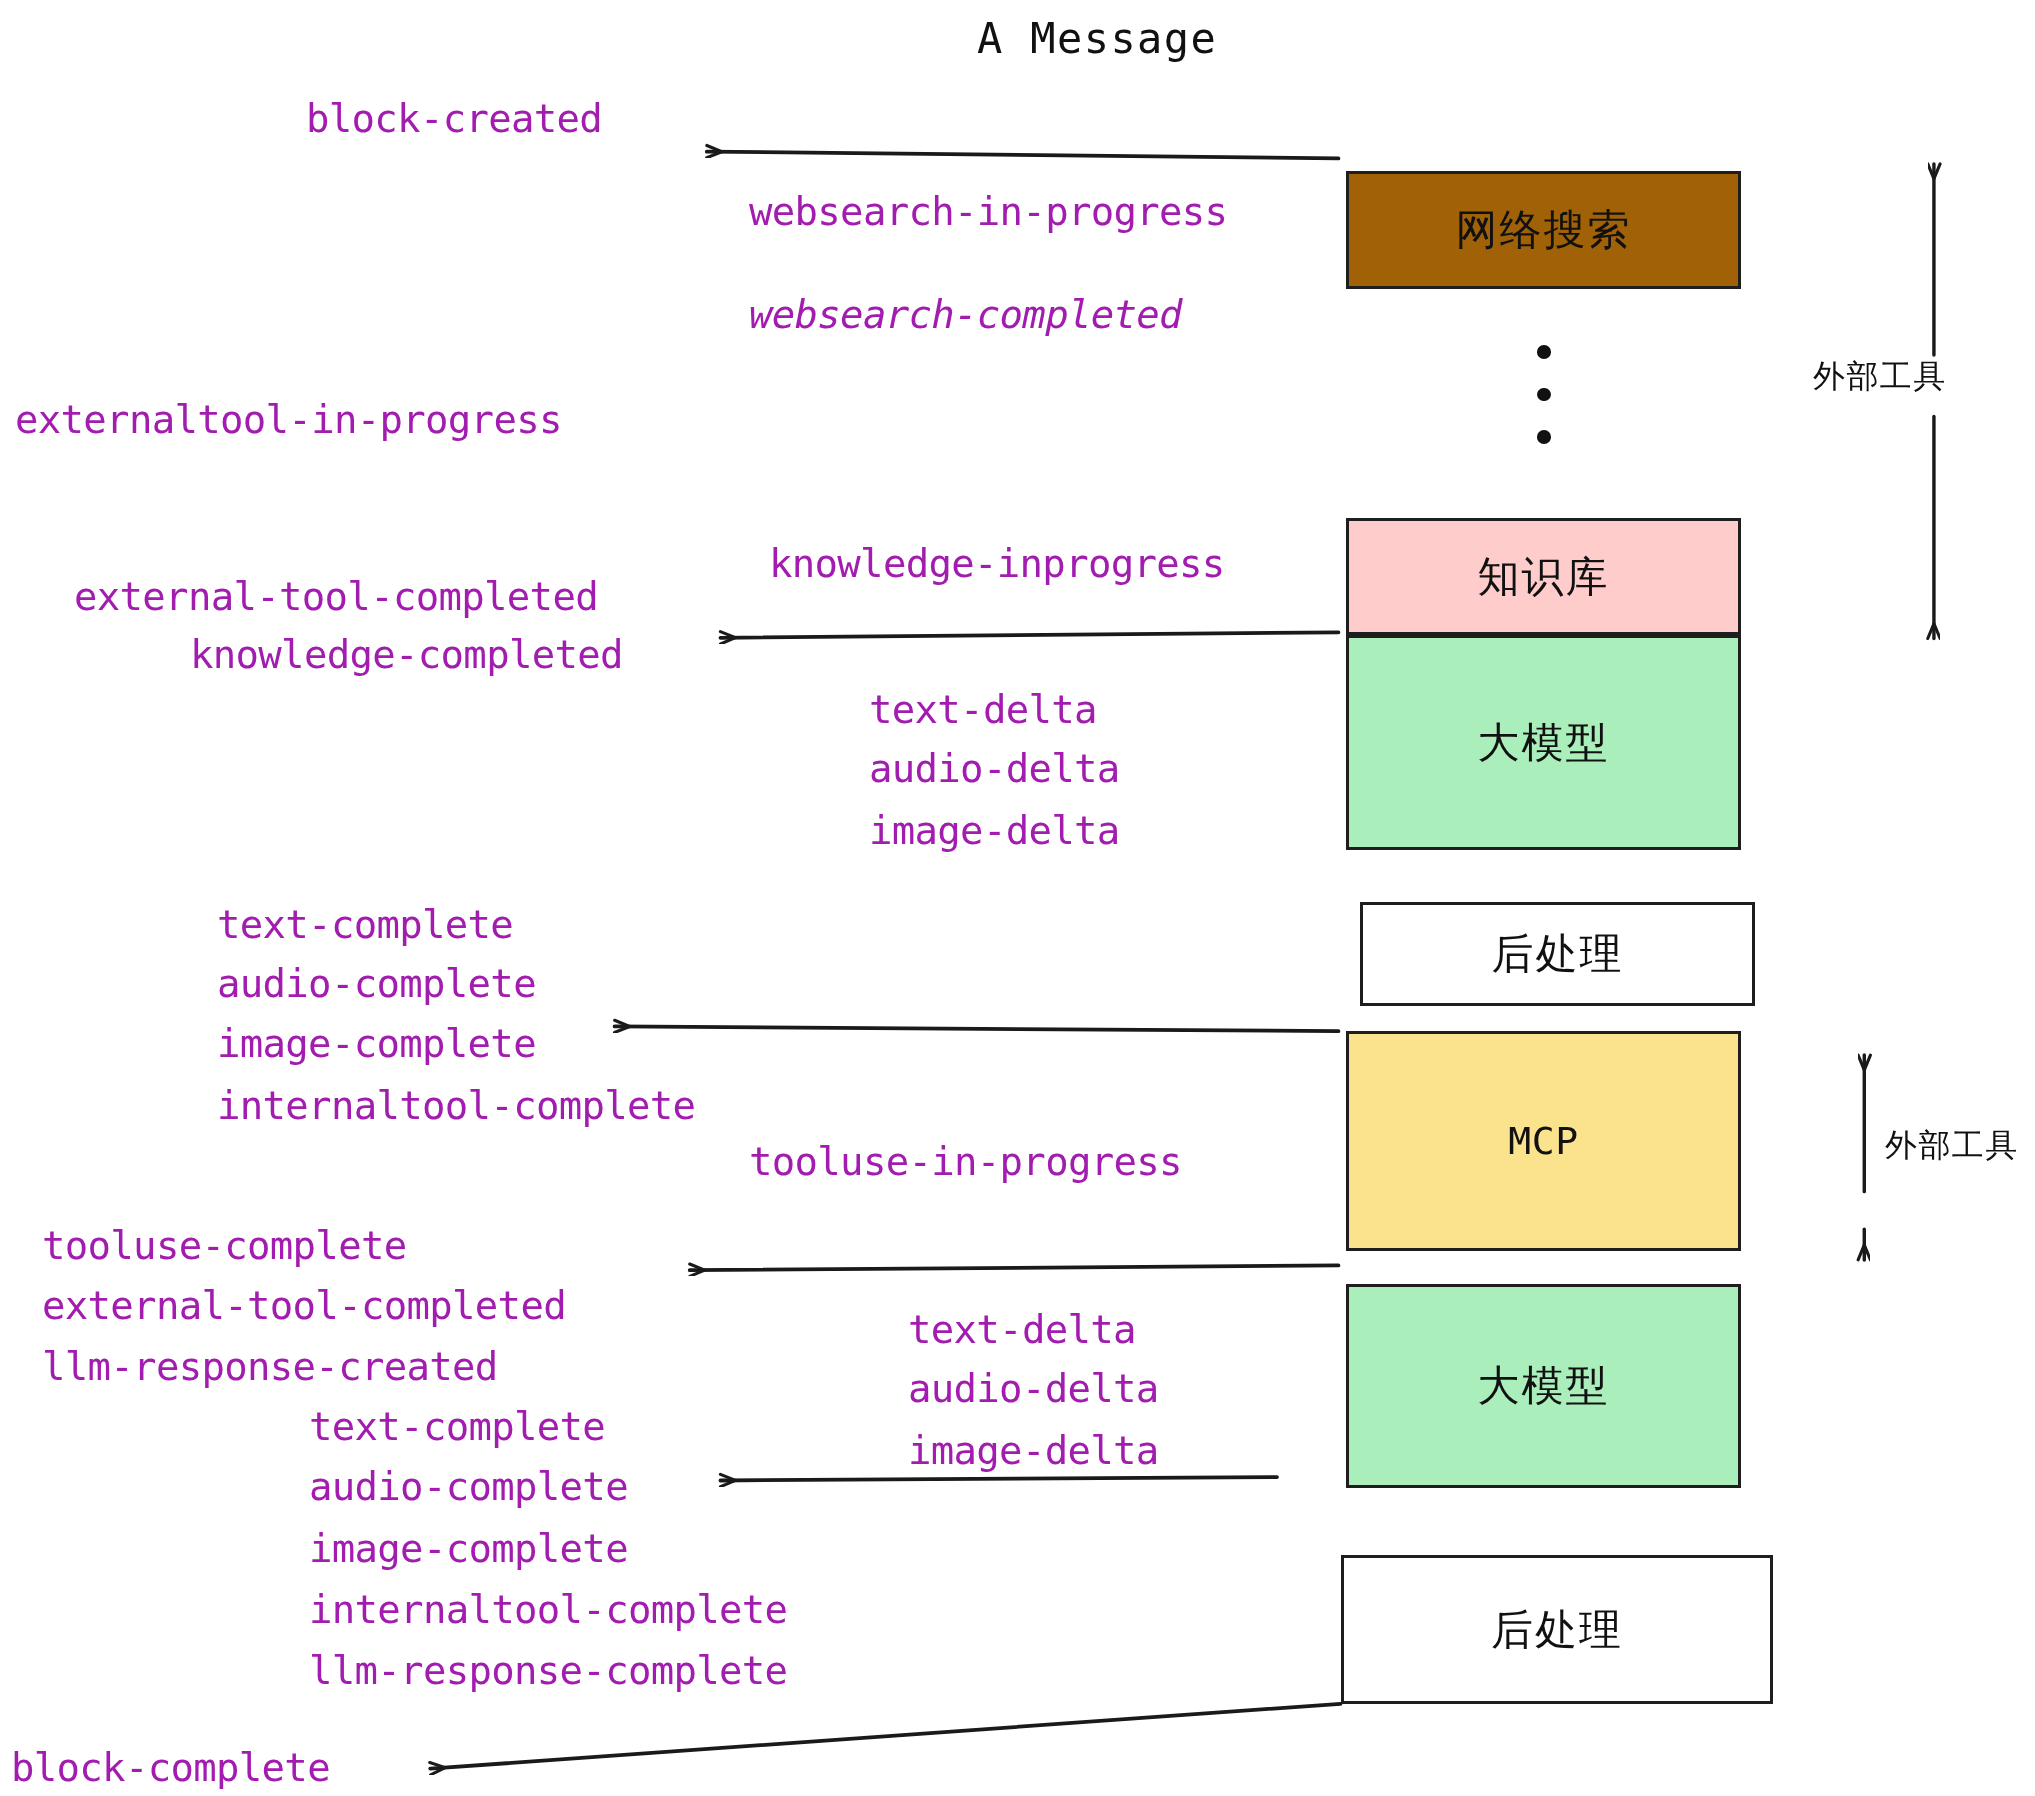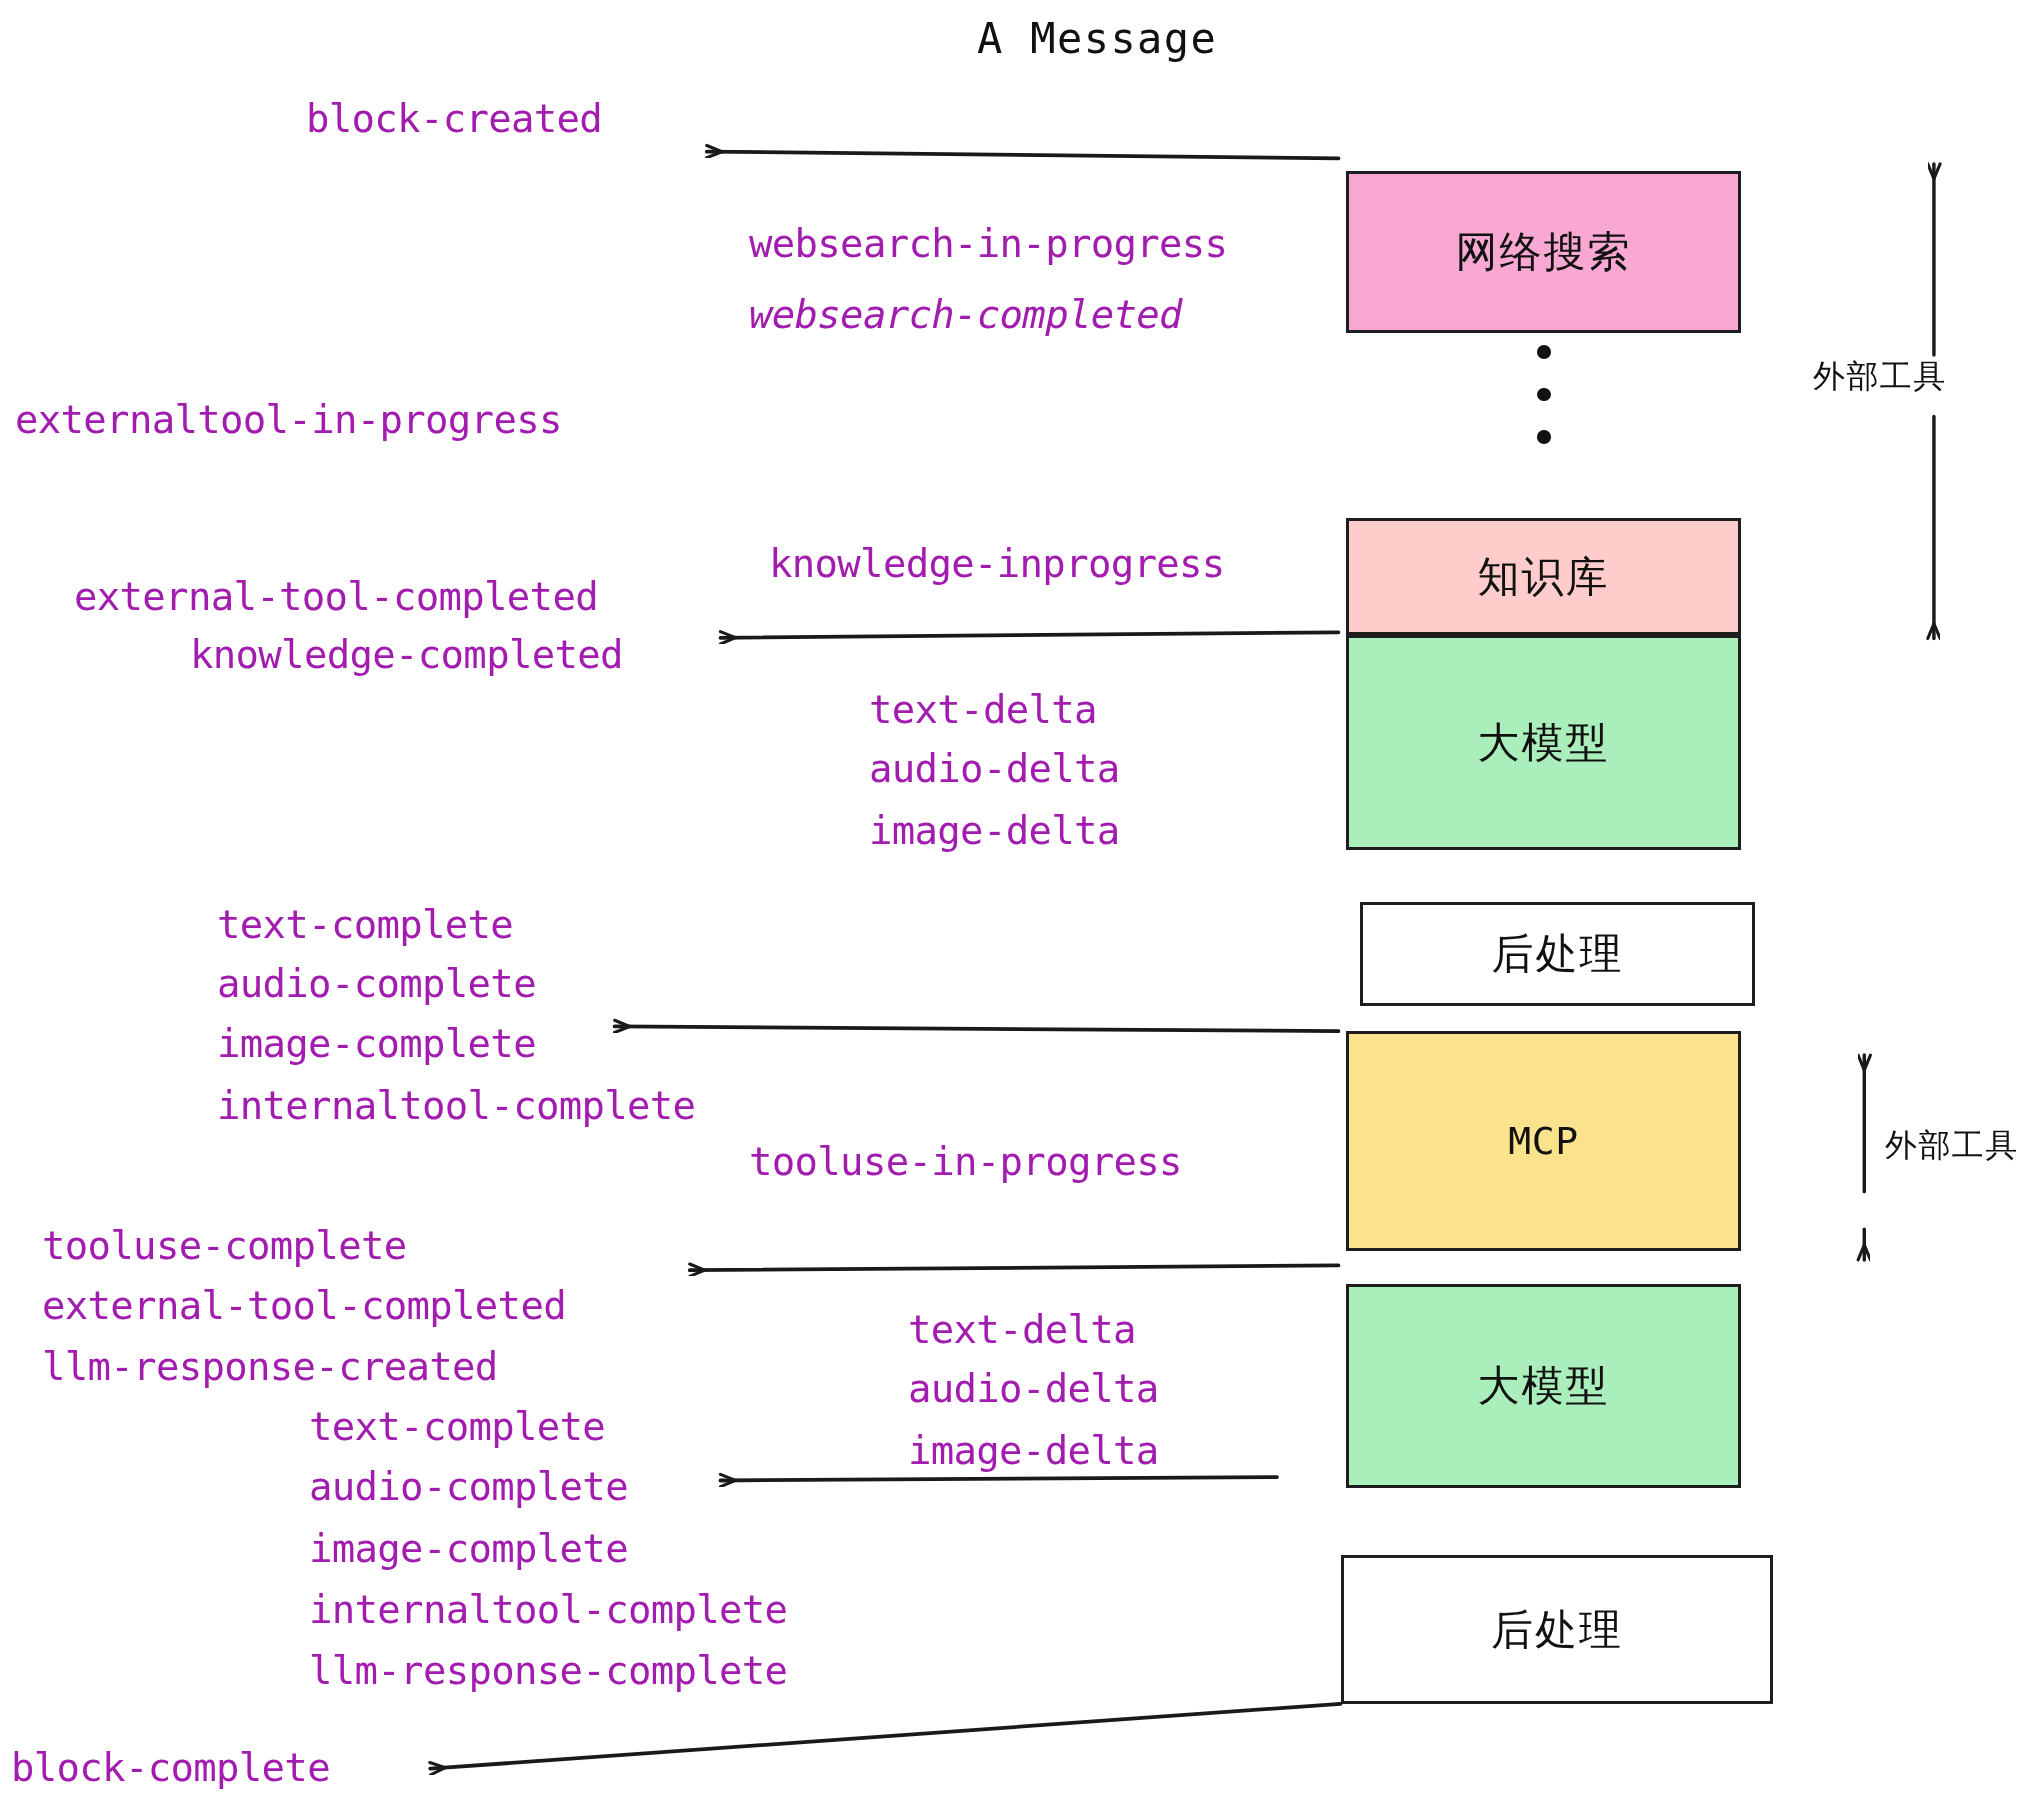--- a/index.html
+++ b/index.html
@@ -90,21 +90,21 @@
     </g>
 
     <g stroke="#1a1a1a" stroke-width="5" fill="none" stroke-linecap="round">
       <line x1="2832" y1="520" x2="2832" y2="240" marker-end="url(#ah)"></line>
       <line x1="2832" y1="610" x2="2832" y2="935" marker-end="url(#ah)"></line>
       <line x1="2730" y1="1745" x2="2730" y2="1545" marker-end="url(#ah)"></line>
       <line x1="2730" y1="1800" x2="2730" y2="1845" marker-end="url(#ah)"></line>
     </g>
   </svg>
 
-  <div class="node" style="left:1346px;top:171px;width:395px;height:162px;background:#f9a8d4;">
+  <div class="node" style="left:1346px;top:171px;width:395px;height:118px;background:#a16207;">
     <span>网络搜索</span>
   </div>
 
   <div class="dots" style="left:1537px;top:345px;">
     <i></i>
       <i></i>
       <i></i>
   </div>
 
   <div class="node" style="left:1346px;top:518px;width:395px;height:117px;background:#ffcccc;">
@@ -134,21 +134,21 @@
   <div class="side-label" style="left:1813px;top:355px;">
     <span>外部工具</span>
   </div>
   <div class="side-label" style="left:1885px;top:1124px;">
     <span>外部工具</span>
   </div>
 
   <div class="ev" style="left:306px;top:99px;">block-created</div>
 
 
-  <div class="ev" style="left:749px;top:224px;">websearch-in-progress</div>
+  <div class="ev" style="left:749px;top:192px;">websearch-in-progress</div>
 
   <div class="ev" style="left:749px;top:295px;font-style:italic;">websearch-completed</div>
 
   <div class="ev" style="left:15px;top:400px;">externaltool-in-progress</div>
 
   <div class="ev" style="left:769px;top:544px;">knowledge-inprogress</div>
 
   <div class="ev" style="left:74px;top:577px;">external-tool-completed</div>
 
   <div class="ev" style="left:190px;top:635px;">knowledge-completed</div>

